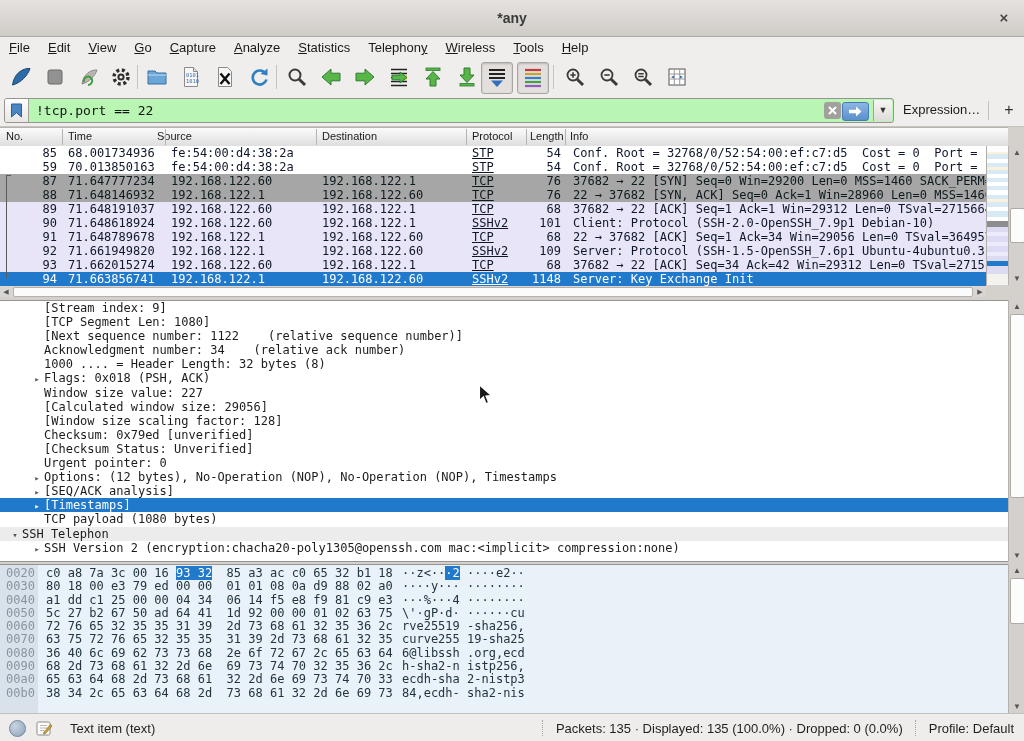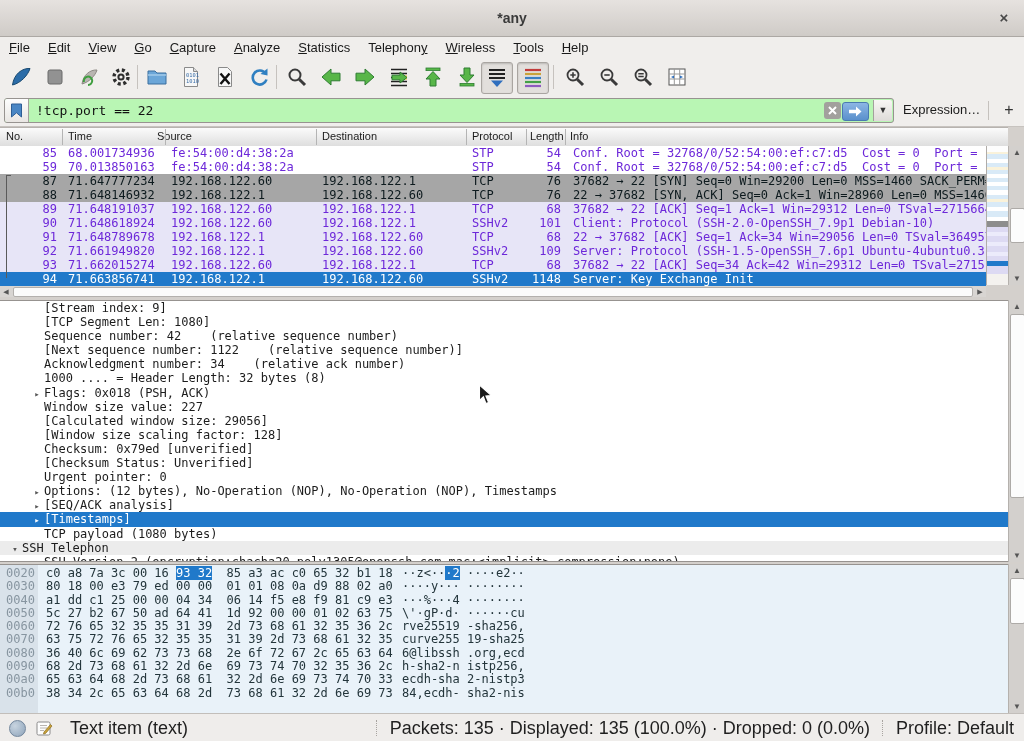--- a/index.html
+++ b/index.html
@@ -46,27 +46,27 @@
   .fplus{position:absolute;left:998px;top:0;width:22px;height:31px;line-height:30px;
     text-align:center;font-size:16px;color:#333;}
   
   .plheader{position:absolute;top:127px;left:0;width:1008px;height:18px;
     background:linear-gradient(#fbfbfb,#dedede);border-top:1px solid #b7b3af;
     border-bottom:1px solid #a5a5a5;font-size:11px;color:#1b1b1b;overflow:hidden;}
   .plheader span{position:absolute;top:0;line-height:17px;white-space:nowrap;overflow:hidden;}
   .hsep{position:absolute;top:1px;width:1px;height:16px;background:#b4b4b4;}
   #packet-rows{position:absolute;top:146px;left:0;width:986px;height:140px;overflow:hidden;
     font-family:"DejaVu Sans Mono",monospace;font-size:12px;background:#fff;}
-  .prow{display:flex;height:14px;line-height:14px;white-space:pre;color:#6d28d9;}
+  .prow{display:flex;height:14px;line-height:14px;white-space:pre;color:#0f172a;}
   .prow span{white-space:pre;overflow:hidden;flex:none;}
   .c-no{width:62px;text-align:right;padding-right:5px;box-sizing:border-box;}
   .c-time{width:103px;padding-left:6px;box-sizing:border-box;}
   .c-src{width:151px;padding-left:6px;box-sizing:border-box;}
   .c-dst{width:150px;padding-left:6px;box-sizing:border-box;}
-  .c-proto{width:60px;padding-left:6px;box-sizing:border-box;}
+  .c-proto{width:60px;padding-left:6px;box-sizing:border-box;text-decoration:underline;}
   .c-len{width:39px;text-align:right;padding-right:4px;box-sizing:border-box;}
   .c-info{width:421px;padding-left:8px;box-sizing:border-box;}
   .v-stp{background:#ffffff;}
   .v-gray{background:#a6a6a6;color:#0d1a1e;}
   .v-lav{background:#e7e5f7;}
   .v-sel{background:#2079ca;color:#ffffff;}
   .related-line{position:absolute;left:6px;top:175px;width:1px;height:103px;background:#5a5a5a;}
   .related-tick{position:absolute;left:6px;top:175px;width:5px;height:1px;background:#5a5a5a;}
   
   .minimap{position:absolute;left:986px;top:146px;width:22px;height:139px;border-left:1px solid #b0aca8;
@@ -104,21 +104,21 @@
     border-top:1px solid #979390;overflow:hidden;font-family:"DejaVu Sans Mono",monospace;
     font-size:12px;color:#23353b;padding-top:2px;box-sizing:border-box;}
   .offsetcol{position:absolute;left:0;top:0;width:38px;height:100%;background:#d9e2ea;}
   .hxrow{position:relative;height:13.3px;line-height:13.3px;white-space:pre;}
   .hoff{position:absolute;left:6px;color:#8795a0;}
   .hhex{position:absolute;left:46px;}
   .hasc{position:absolute;left:402px;}
   .hl{background:#2079ca;color:#fff;}
   
   .statusbar{position:absolute;top:713px;left:0;right:0;height:28px;background:#efedeb;
-    border-top:1px solid #c2beba;display:flex;align-items:center;font-size:18px;color:#1f1f1f;}
+    border-top:1px solid #c2beba;display:flex;align-items:center;font-size:13px;color:#1f1f1f;}
   .dotsep{width:1px;height:16px;border-left:1px dotted #a8a4a0;margin:0 12px;}
   .expert{width:15px;height:15px;border-radius:50%;margin-left:9px;
     background:radial-gradient(circle at 5px 5px,#c8d4e0,#8ea4ba);border:1px solid #72869c;}
   svg{display:block;}
   .cursor{position:absolute;left:478px;top:384px;pointer-events:none;}
 </style>
 </head>
 <body>
 
 <div id="win">
@@ -375,21 +375,20 @@
   </div>
   <div class="hsb">
     <div class="arrow" style="left:0">◀</div>
     <div class="hsbthumb"></div>
     <div class="arrow" style="right:0">▶</div>
   </div>
 
   <div id="details">
       <div class="dline lv1"><span class="darrow"></span><span>[Stream index: 9]</span></div>
       <div class="dline lv1"><span class="darrow"></span><span>[TCP Segment Len: 1080]</span></div>
-      <div class="dline lv1"><span class="darrow"></span><span>Sequence number: 42    (relative sequence number)</span></div>
       <div class="dline lv1"><span class="darrow"></span><span>[Next sequence number: 1122    (relative sequence number)]</span></div>
       <div class="dline lv1"><span class="darrow"></span><span>Acknowledgment number: 34    (relative ack number)</span></div>
       <div class="dline lv1"><span class="darrow"></span><span>1000 .... = Header Length: 32 bytes (8)</span></div>
       <div class="dline lv1"><span class="darrow">▸</span><span>Flags: 0x018 (PSH, ACK)</span></div>
       <div class="dline lv1"><span class="darrow"></span><span>Window size value: 227</span></div>
       <div class="dline lv1"><span class="darrow"></span><span>[Calculated window size: 29056]</span></div>
       <div class="dline lv1"><span class="darrow"></span><span>[Window size scaling factor: 128]</span></div>
       <div class="dline lv1"><span class="darrow"></span><span>Checksum: 0x79ed [unverified]</span></div>
       <div class="dline lv1"><span class="darrow"></span><span>[Checksum Status: Unverified]</span></div>
       <div class="dline lv1"><span class="darrow"></span><span>Urgent pointer: 0</span></div>

